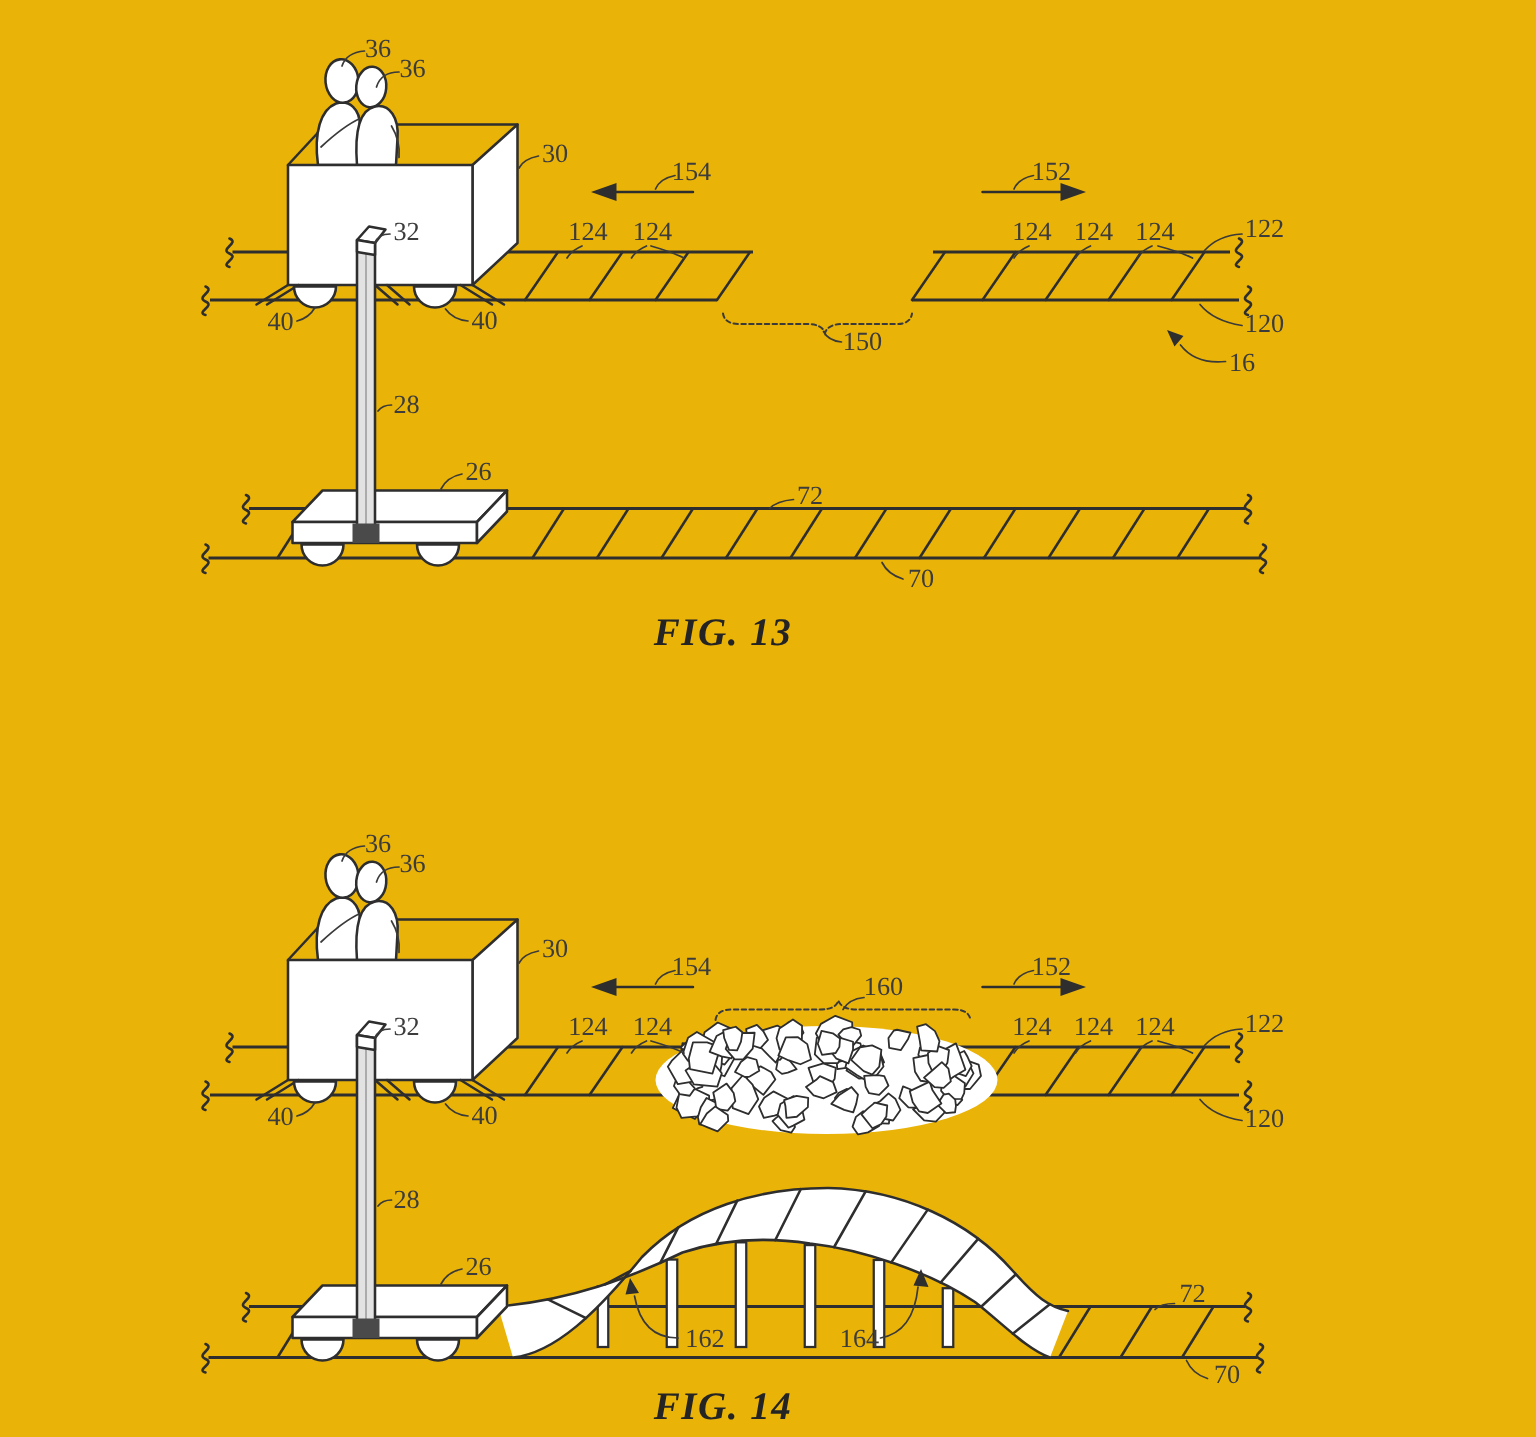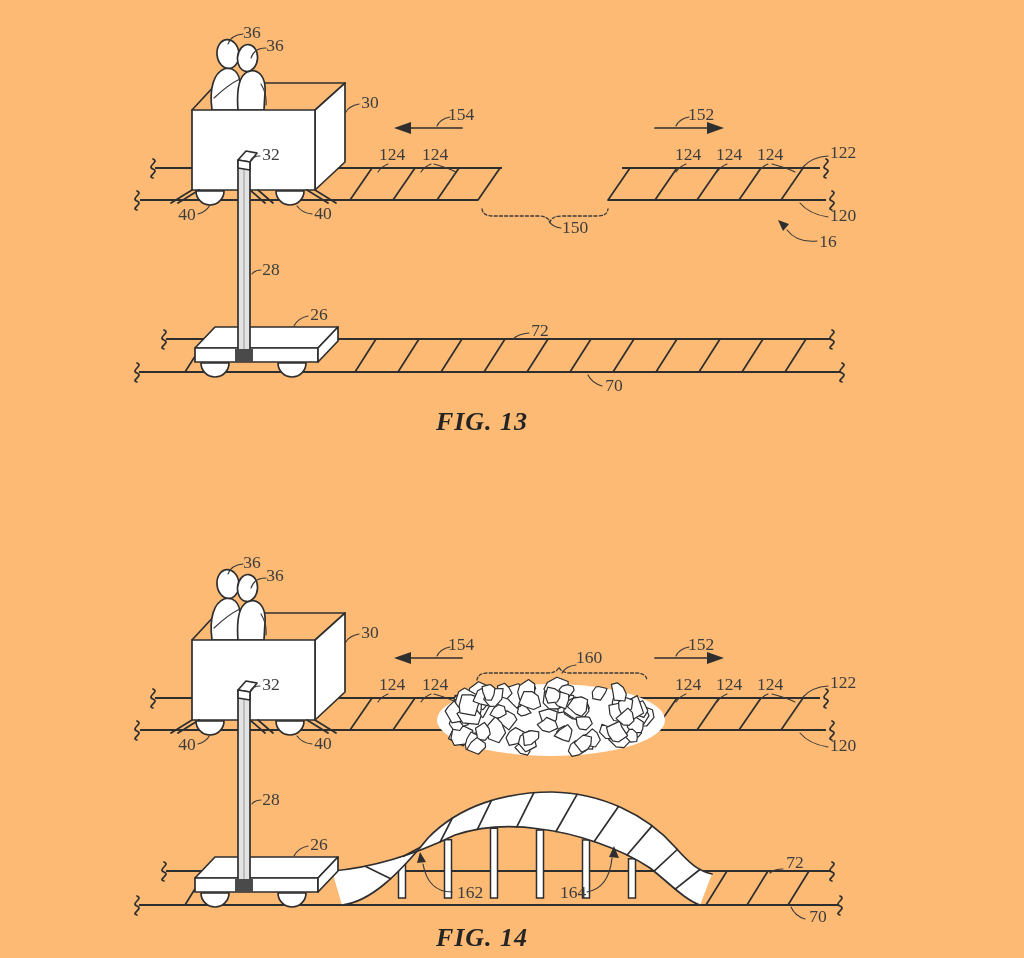--- a/index.html
+++ b/index.html
@@ -1,16 +1,16 @@
 <!DOCTYPE html>
 <html><head>
 <meta charset="utf-8">
 <style>
   html,body{margin:0;padding:0;background:#f4f4f2;}
-  .sheet{width:1024px;height:958px;background:#fdba74;position:relative;margin:0;overflow:hidden;}
+  .sheet{width:1024px;height:958px;background:#eab308;position:relative;margin:0;overflow:hidden;}
   svg{display:block;}
   .ln{fill:none;stroke:#2e2e2e;stroke-width:1.7;stroke-linecap:round;stroke-linejoin:round;}
   .rail{fill:none;stroke:#2e2e2e;stroke-width:1.9;stroke-linecap:butt;}
   .fw{fill:#ffffff;stroke:#2e2e2e;stroke-width:1.7;stroke-linejoin:round;}
   .thin{fill:none;stroke:#3a3a3a;stroke-width:1.15;stroke-linecap:round;}
   .dash{fill:none;stroke:#3a3a3a;stroke-width:1.3;stroke-dasharray:3 2.2;stroke-linecap:round;}
   .solidhead{fill:#2e2e2e;stroke:none;}
   .mastfill{fill:#e2e2e2;stroke:#2e2e2e;stroke-width:1.7;}
   .lbl{font-family:"Liberation Serif",serif;font-size:17.5px;fill:#3c3c3c;text-anchor:middle;}
   .caption{font-family:"Liberation Serif",serif;font-size:26px;font-weight:bold;font-style:italic;fill:#242424;text-anchor:middle;letter-spacing:1px;}

